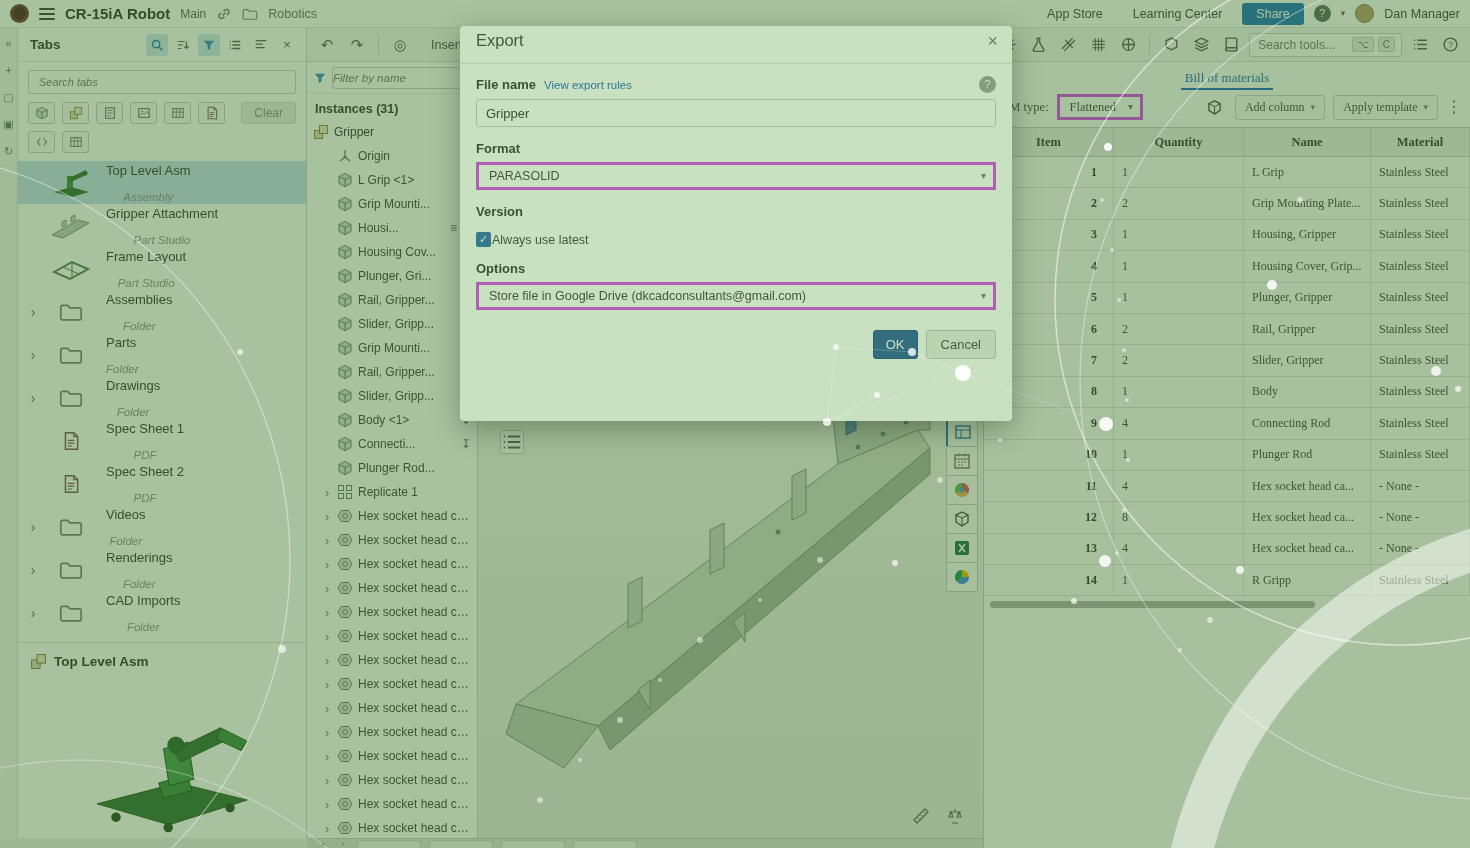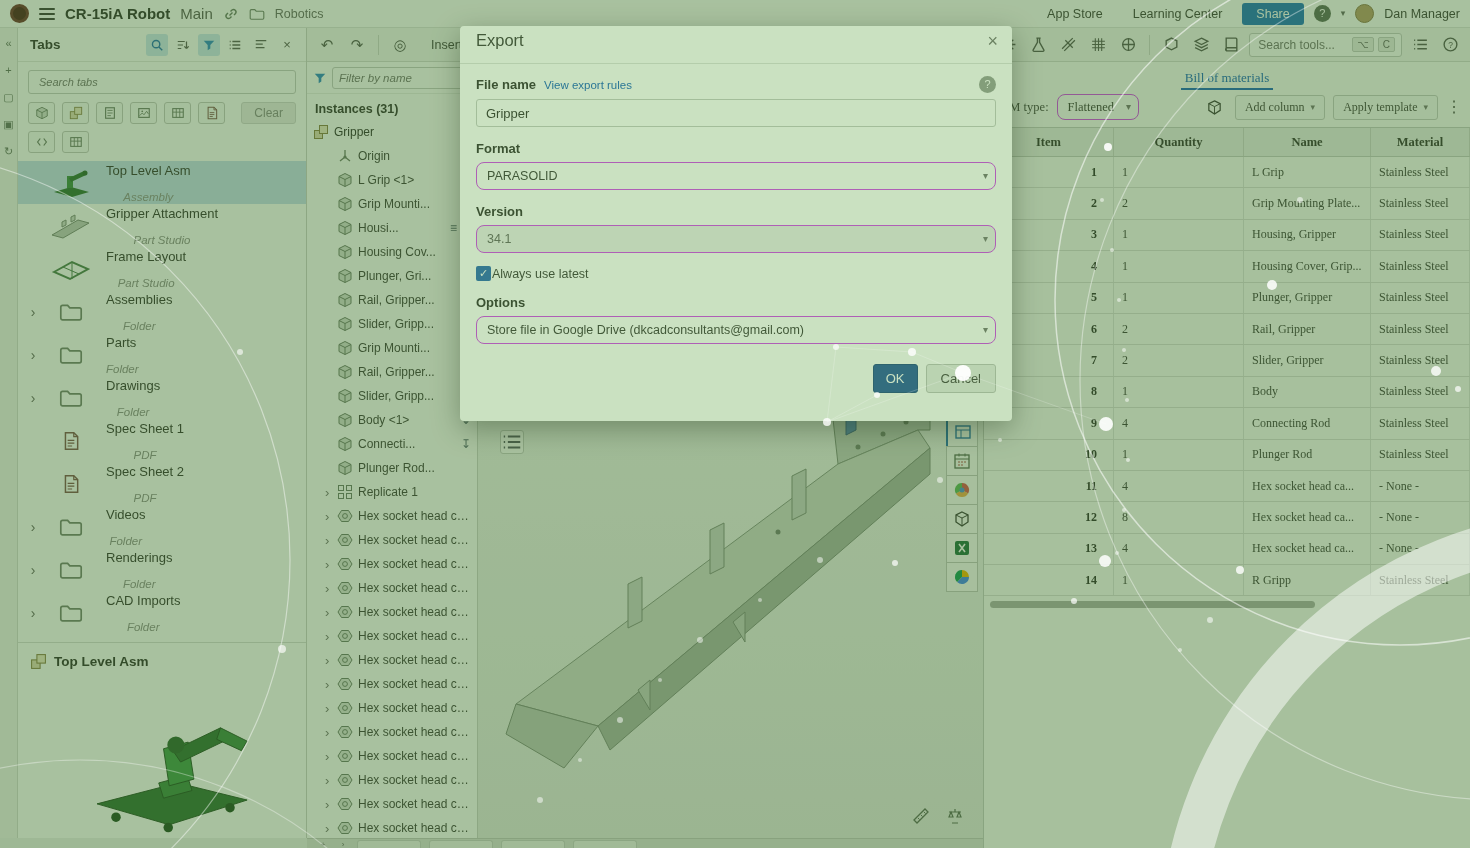--- a/index.html
+++ b/index.html
@@ -16,21 +16,21 @@
   .ic{display:inline-flex;align-items:center;justify-content:center;}
   .ic svg{width:100%;height:100%;display:block;}
 
   
   .topbar{position:absolute;left:0;top:0;width:1470px;height:28px;background:#ffffff;
     display:flex;align-items:center;padding:0 10px;gap:10px;z-index:5;border-bottom:1px solid #e2e4e2;}
   .logo{width:19px;height:19px;border-radius:50%;background:#4b1d1d;border:3px solid #6e3030;}
   .burger{width:16px;height:12px;display:flex;flex-direction:column;justify-content:space-between;cursor:pointer;}
   .burger i{height:2px;background:#3a3a3a;border-radius:1px;}
   .doc-title{font-size:15px;font-weight:bold;color:#2f2f2f;}
-  .branch{font-size:15px;color:#5a5a5a;}
+  .branch{font-size:12px;color:#5a5a5a;}
   .tb-ic{width:16px;height:16px;color:#6a7a6a;}
   .ws-name{font-size:12.5px;color:#6a6a6a;}
   .topbar .spacer{flex:1;}
   .top-link{font-size:12.5px;color:#3c3c3c;padding:4px 10px;border-radius:3px;cursor:pointer;}
   .share-btn{font-size:12.5px;color:#fff;background:#1d74c0;padding:4px 14px;border-radius:3px;cursor:pointer;}
   .help-bub{width:17px;height:17px;border-radius:50%;background:#5d6b5d;color:#fff;font-size:11px;
     display:flex;align-items:center;justify-content:center;}
   .mini-caret{font-size:9px;color:#666;}
   .avatar{width:19px;height:19px;border-radius:50%;background:#b99b6e;border:1px solid #8f784f;}
   .user-name{font-size:12.5px;color:#3c3c3c;white-space:nowrap;}
@@ -89,21 +89,21 @@
   .tp-foot-title{display:flex;align-items:center;gap:7px;font-size:13.5px;font-weight:bold;color:#2f2f2f;}
   .tp-foot-title .ic{width:17px;height:17px;}
   .robot-wrap{margin:18px 0 0 48px;}
 
   
   .instances-panel{position:absolute;left:307px;top:62px;width:171px;height:776px;background:#ffffff;
     border-right:1px solid #cfd2cf;z-index:3;display:flex;flex-direction:column;}
   .ip-filter{height:32px;display:flex;align-items:center;padding:0 6px;gap:5px;border-bottom:1px solid #eceeec;}
   .ip-filter .ic{width:14px;height:14px;color:#667;}
   .ip-filter input{flex:1;min-width:0;height:22px;border:1px solid #c9ccc9;border-radius:3px;font-size:11.5px;
-    font-style:italic;color:#666;padding:0 6px;outline:none;background:#fff;}
+    font-style:italic;color:#666;padding:0 0;outline:none;background:#fff;}
   .ip-header{font-size:12.5px;font-weight:bold;color:#333;padding:8px 8px 4px;}
   .tree{overflow:hidden;flex:1;}
   .trow{height:24px;display:flex;align-items:center;font-size:12px;color:#3e3e3e;padding:0 6px;cursor:pointer;}
   .trow .tchev{width:12px;font-size:13px;color:#777;flex:none;}
   .trow .ic{width:16px;height:16px;margin-right:5px;flex:none;}
   .trow .tlabel{white-space:nowrap;overflow:hidden;text-overflow:ellipsis;min-width:0;}
   .trow .tright{margin-left:auto;color:#5d6b7a;font-size:12px;display:flex;gap:4px;flex:none;}
   .trow.root .tlabel{color:#2f2f2f;}
   .indent{width:12px;flex:none;}
 
@@ -122,22 +122,22 @@
   .app-tile svg{width:18px;height:18px;}
   .app-tile.active{border-left:2px solid #2470b5;}
 
   
   .bom-panel{position:absolute;left:983px;top:62px;width:487px;height:786px;background:#fdfefd;
     border-left:1px solid #c9ccc9;z-index:3;font-family:Liberation Serif, serif;}
   .bom-title{display:block;text-align:center;margin-top:8px;font-size:13px;color:#1a66c0;}
   .bom-title span{border-bottom:2px solid #1a66c0;padding:0 4px 3px;}
   .bom-tools{display:flex;align-items:center;gap:8px;padding:8px 8px 0 8px;height:34px;}
   .bom-type-label{font-size:12.5px;color:#444;white-space:nowrap;}
-  .sel{position:relative;display:flex;align-items:center;height:26px;background:#fff;border:1px solid #d946ef;
-    border-radius:8px;padding:0 24px 0 10px;font-size:12.5px;color:#3c3c3c;cursor:pointer;white-space:nowrap;}
+  .sel{position:relative;display:flex;align-items:center;height:26px;background:#fff;border:3px solid #d946ef;
+    border-radius:0;padding:0 24px 0 10px;font-size:12.5px;color:#3c3c3c;cursor:pointer;white-space:nowrap;}
   .sel .g-caret{position:absolute;right:7px;color:#777;font-size:10px;}
   .sel.disabled{background:#ececec;color:#666;}
   .bom-tools .push{flex:1;}
   .drop-btn{display:flex;align-items:center;gap:6px;height:25px;border:1px solid #c8ccc8;background:#fbfcfb;
     border-radius:3px;padding:0 9px;font-size:12px;color:#444;cursor:pointer;white-space:nowrap;}
   .drop-btn .g-caret{font-size:9px;color:#777;}
   .bom-table{position:absolute;left:0;top:65px;right:0;}
   .bom-hrow,.bom-row{display:grid;grid-template-columns:130px 130px 127px 1fr;}
   .bom-hrow{height:30px;background:#eef0ee;border-top:1px solid #c9ccc9;border-bottom:1px solid #c9ccc9;}
   .bom-hcell{font-size:12.5px;font-weight:bold;color:#333;display:flex;align-items:center;justify-content:center;
@@ -1203,24 +1203,20 @@
         <a class="lnk">View export rules</a>
         <span class="help g g-q"></span>
       </div>
       <input class="txt" value="Gripper" style="">
       <div class="lbl mt">Format</div>
       <div class="sel">
         <span>PARASOLID</span>
         <span class="g g-caret"></span>
       </div>
       <div class="lbl mt">Version</div>
-      <div class="sel disabled">
-        <span>34.1</span>
-        <span class="g g-caret"></span>
-      </div>
       <label class="chk-row">
         <span class="chk g g-check"></span>
         <span class="chk-label">Always use latest</span>
       </label>
       <div class="lbl mt">Options</div>
       <div class="sel">
         <span>Store file in Google Drive (dkcadconsultants@gmail.com)</span>
         <span class="g g-caret"></span>
       </div>
       <div class="dlg-foot">

